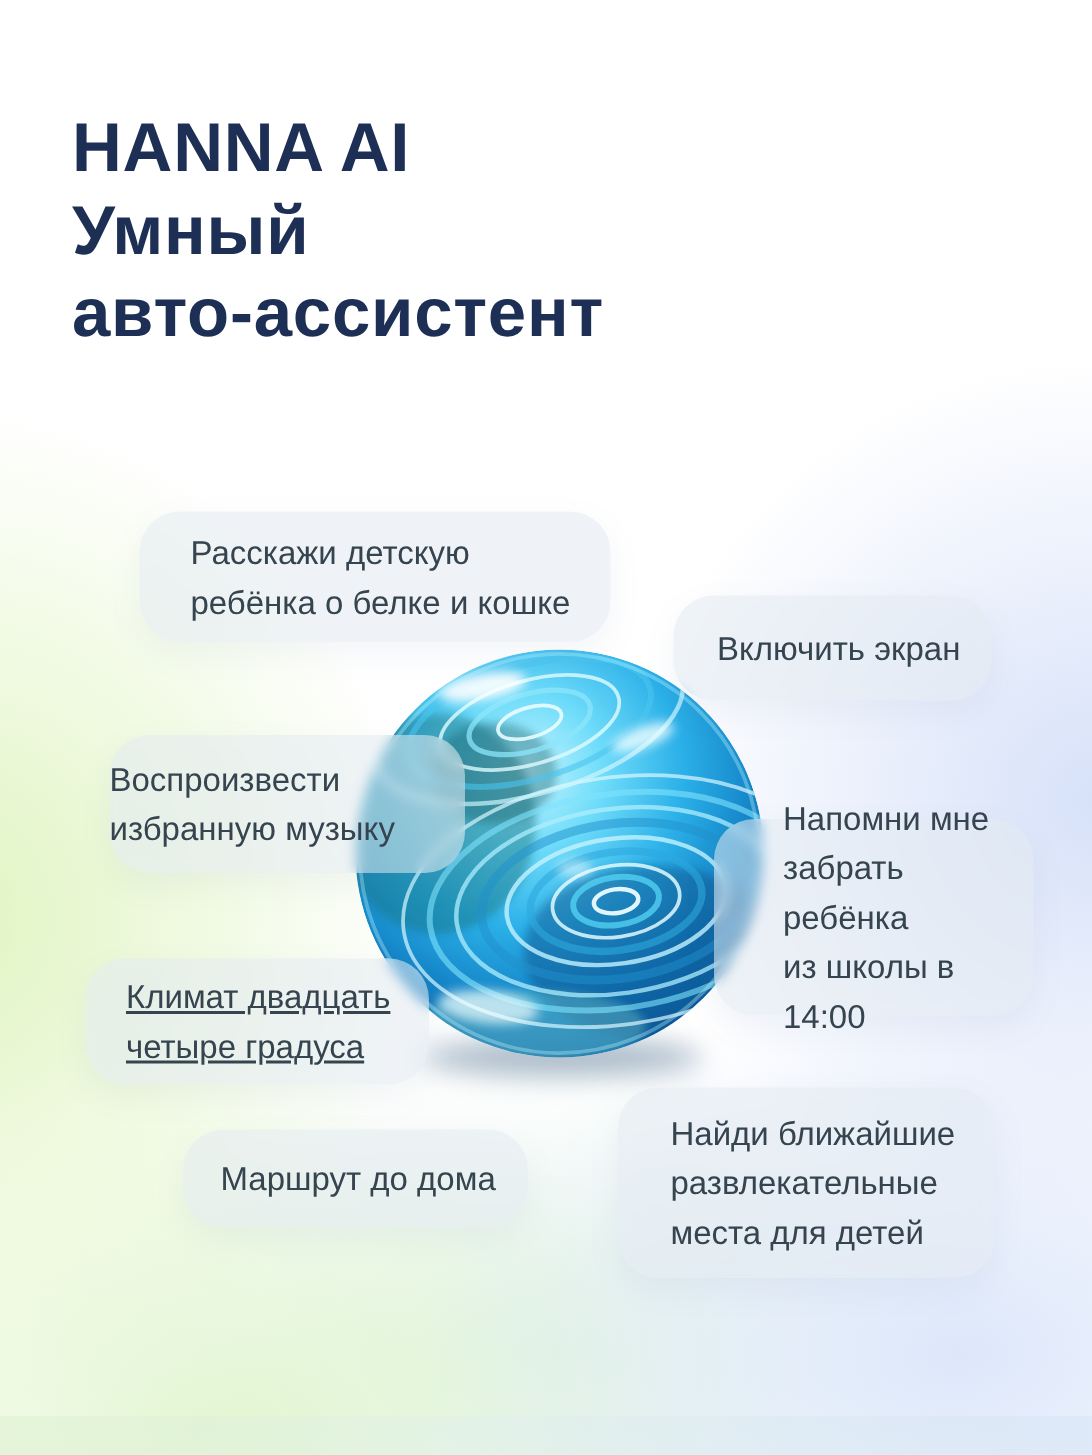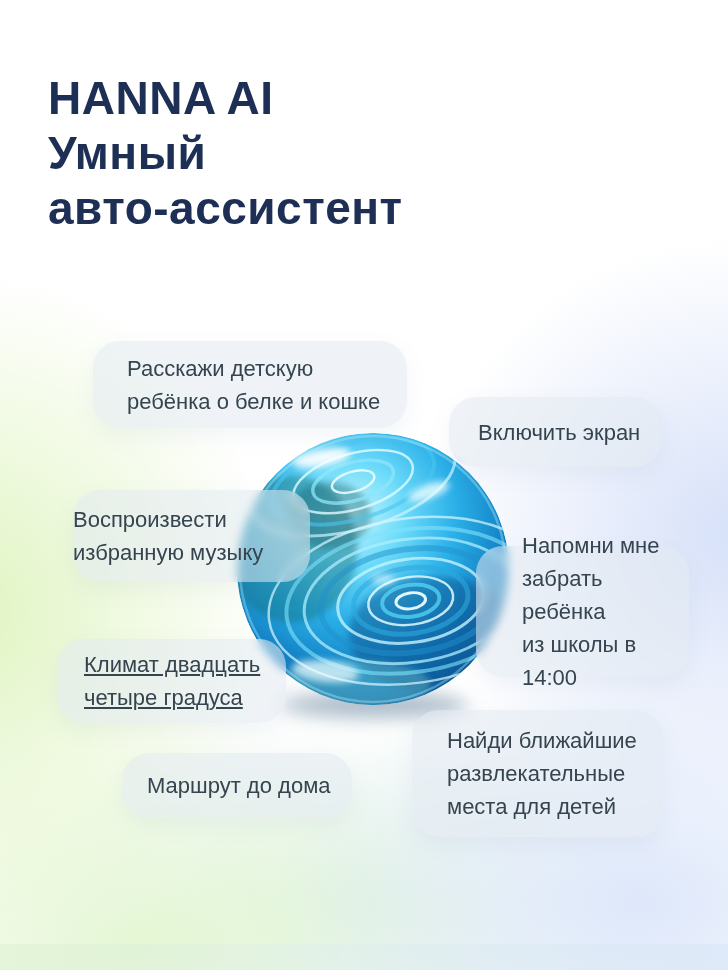--- a/index.html
+++ b/index.html
@@ -48,21 +48,21 @@
     font-size:22px;line-height:33px;
     white-space:pre-line;
     box-shadow:0 8px 22px rgba(100,130,160,0.08);
   }
   .b-story   {left:93px;  top:341px; width:314px; height:87px;  padding-left:34px;}
   .b-screen  {left:449px; top:397px; width:212px; height:70px;  padding-left:29px;}
   .b-music   {left:30px;  top:490px; width:237px; height:92px;  margin-left:43px;}
   .b-reminder{left:476px; top:546px; width:213px; height:131px; padding-left:46px;}
   .b-climate {left:57px;  top:639px; width:229px; height:84px;  padding-left:27px;text-decoration:underline;}
   .b-route   {left:122px; top:753px; width:230px; height:65px;  padding-left:25px;}
-  .b-places  {left:412px; top:710px; width:251px; height:127px; padding-left:35px;}
+  .b-places  {left:412px; top:725px; width:251px; height:127px; padding-left:35px;}
 </style>
 </head>
 <body>
 
 <div class="canvas">
 
   <div class="title">
     <h1>HANNA AI</h1>
     <p>Умный
 авто-ассистент</p>

